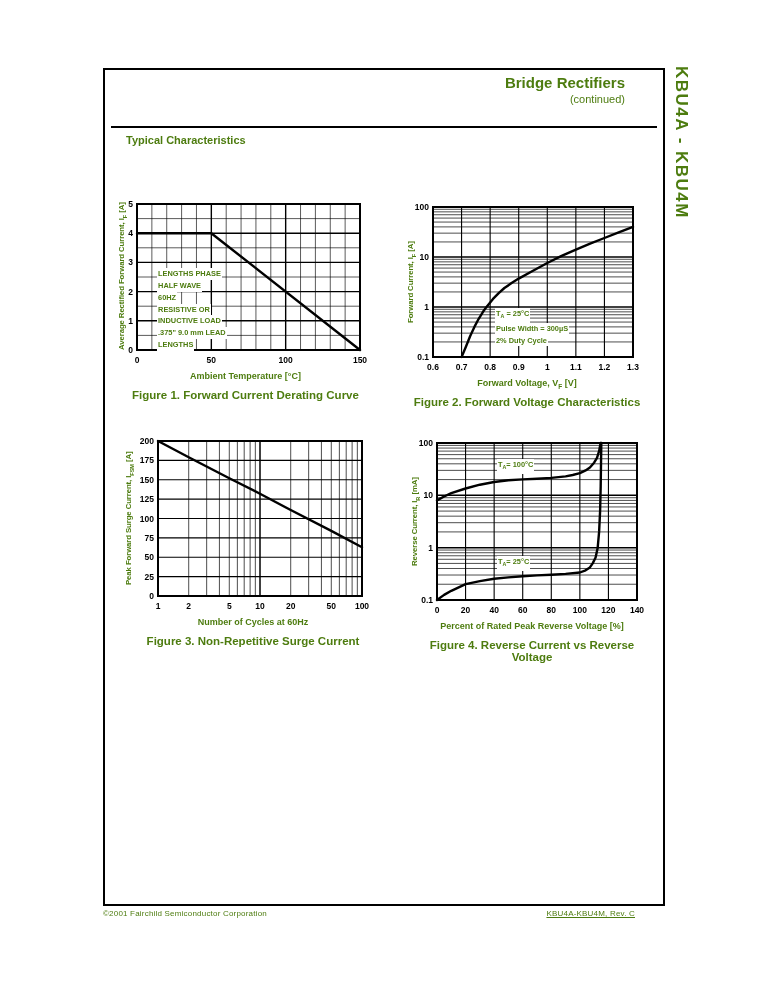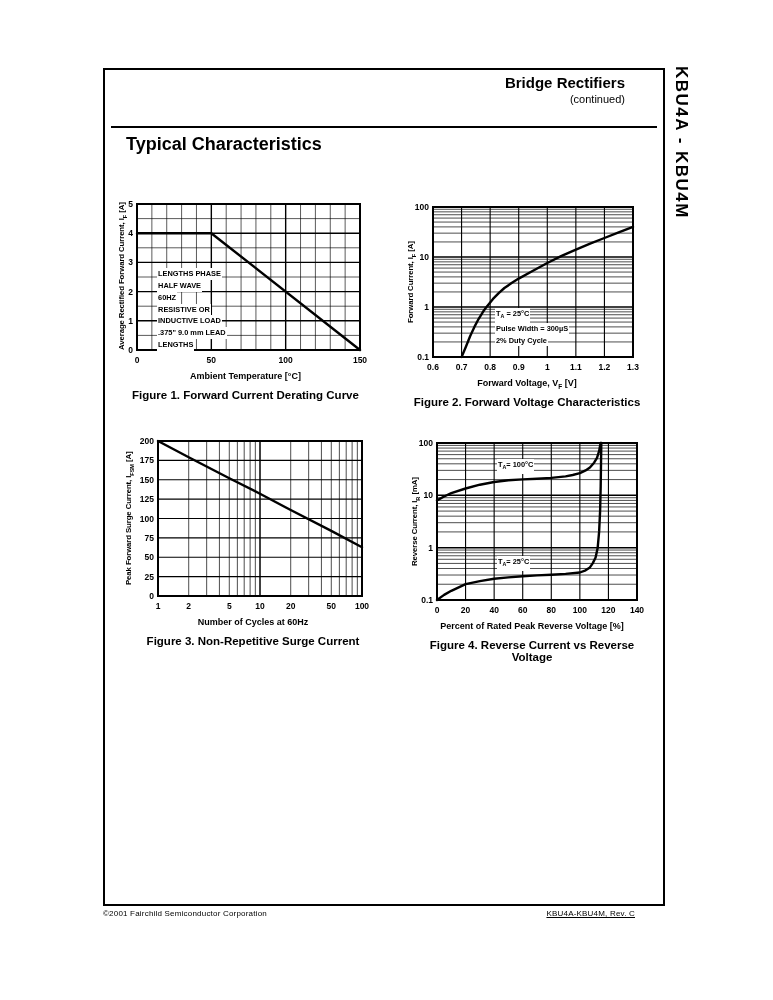--- a/index.html
+++ b/index.html
@@ -1,24 +1,24 @@
 <!DOCTYPE html>
 <html><head>
 <meta charset="utf-8">
 <style>
   * { box-sizing: border-box; }
   html,body { margin:0; padding:0; background:#fff; }
   .page { position:relative; width:742px; height:1000px; background:#ffffff;
-          font-family:"Liberation Sans", sans-serif; color:#000000; overflow:hidden; }
+          font-family:"Liberation Sans", sans-serif; color:#4d7c0f; overflow:hidden; }
   .border-box { position:absolute; left:103px; top:68px; width:562px; height:838px;
                 border:2.5px solid #000; }
   .header-title { position:absolute; right:117px; top:74px; font-size:15px; font-weight:bold; }
   .header-sub { position:absolute; right:117px; top:93px; font-size:11px; }
   .rule { position:absolute; left:111px; top:126px; width:546px; height:1.6px; background:#000; }
-  .section-title { position:absolute; left:126px; top:134px; font-size:18px; font-weight:bold; }
+  .section-title { position:absolute; left:126px; top:134px; font-size:11px; font-weight:bold; }
   .side-tab { position:absolute; left:671px; top:66px; writing-mode:vertical-rl;
               font-size:17px; font-weight:bold; letter-spacing:1.5px; white-space:nowrap; }
   .footer { position:absolute; top:909px; font-size:8px; letter-spacing:0.2px; }
   .footer.left { left:103px; }
   .footer.right { right:107px;text-decoration:underline; }
 
   .figure { position:absolute; }
   .plotwrap { position:relative; }
   .chart { display:block; }
   .chart text { font:bold 8.5px "Liberation Sans", sans-serif; fill:#000; }

